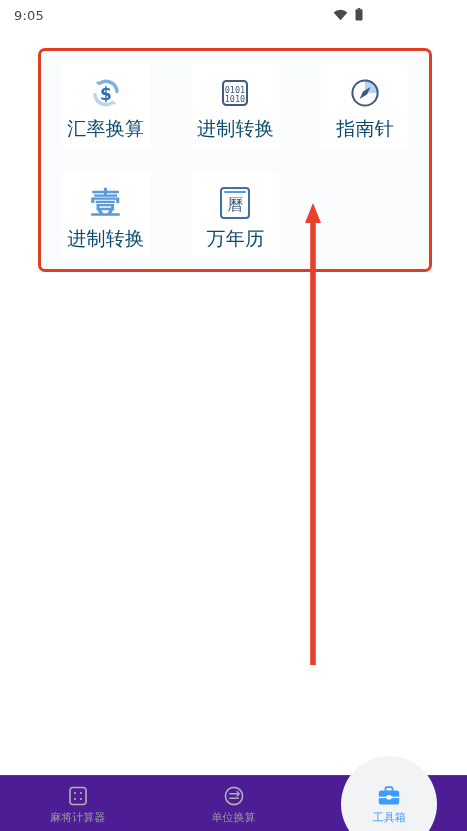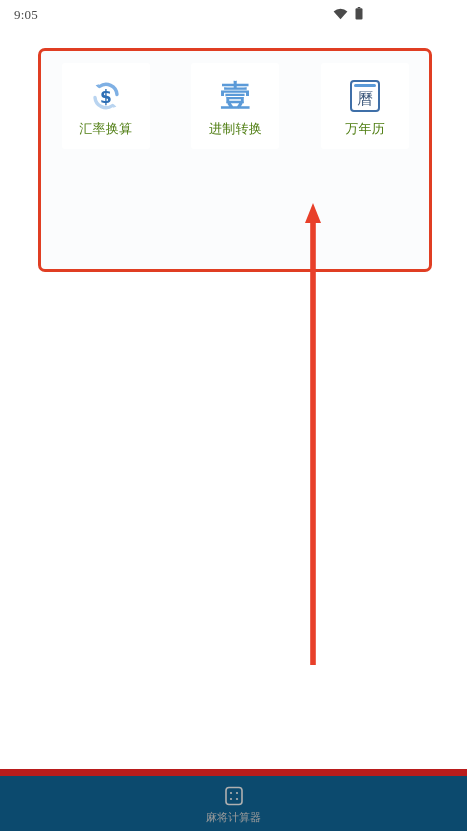--- a/index.html
+++ b/index.html
@@ -20,21 +20,20 @@
   .statusbar {
     position: absolute;
     top: 0; left: 0;
     width: 377px;
     height: 30px;
     display: flex;
     align-items: center;
     justify-content: space-between;
     padding: 0 14px;
     box-sizing: border-box;
-    font-family: Liberation Serif, serif;
   }
   .status-time {
     font-size: 13px;
     color: #4a4a4a;
     letter-spacing: 0.2px;
   }
   .status-icons {
     display: flex;
     align-items: center;
     gap: 7px;
@@ -75,22 +74,22 @@
     gap: 6px;
   }
   .tile-icon {
     width: 40px;
     height: 40px;
     display: flex;
     align-items: center;
     justify-content: center;
   }
   .tile-label {
-    font-size: 13px;
-    color: #4d7c0f;
+    font-size: 19px;
+    color: #0c4a6e;
     letter-spacing: 0.3px;
     line-height: 1;
   }
 
   
   .annot-rect {
     position: absolute;
     left: 38px;
     top: 48px;
     width: 394px;
@@ -109,22 +108,22 @@
     pointer-events: none;
   }
 
   
   .bottom-nav {
     position: absolute;
     left: 0;
     bottom: 0;
     width: 467px;
     height: 55px;
-    background: #0c4a6e;
-    border-top: 7px solid #b91c1c;
+    background: #4c1d95;
+    border-top: 1px solid #b91c1c;
     display: flex;
     align-items: stretch;
   }
   .nav-item {
     flex: 1;
     display: flex;
     flex-direction: column;
     align-items: center;
     justify-content: center;
     gap: 4px;
@@ -190,21 +189,45 @@
           <path d="M25.8 26.2 l-1.0 3.6 3.6 -1.0 z" fill="#b9d4f0"></path>
           <path d="M10.2 9.8 l1.0 -3.6 -3.6 1.0 z" fill="#7fb0e4"></path>
           <text x="18" y="25" font-size="17" font-weight="bold" fill="#2e6fb5" text-anchor="middle" font-family="'DejaVu Sans',sans-serif">$</text>
         </svg>
       </div>
       <div class="tile-label">汇率换算</div>
     </div>
   </div>
 
 
-
+  <div class="tile">
+    <div class="tile-inner">
+      <div class="tile-icon">
+        <svg width="34" height="34" viewBox="0 0 34 34">
+          <rect x="5" y="5" width="24" height="24" rx="3.4" fill="none" stroke="#3f5a7d" stroke-width="2"></rect>
+          <text x="17" y="16.5" font-size="8.5" fill="#3f5a7d" text-anchor="middle" font-family="'DejaVu Sans Mono',monospace">0101</text>
+          <text x="17" y="25.5" font-size="8.5" fill="#3f5a7d" text-anchor="middle" font-family="'DejaVu Sans Mono',monospace">1010</text>
+        </svg>
+      </div>
+      <div class="tile-label">进制转换</div>
+    </div>
+  </div>
+
+  <div class="tile">
+    <div class="tile-inner">
+      <div class="tile-icon">
+        <svg width="34" height="34" viewBox="0 0 34 34">
+          <path d="M17 3.2 a13.8 13.8 0 0 1 13.8 13.8 l-13.8 0 z" fill="#a8cdf0" opacity="0.85"></path>
+          <circle cx="17" cy="17" r="12.6" fill="none" stroke="#3f5a7d" stroke-width="2"></circle>
+          <path d="M22.5 11 L15 15.5 L11.5 23 L19 18.5 Z" fill="#3f5a7d"></path>
+        </svg>
+      </div>
+      <div class="tile-label">指南针</div>
+    </div>
+  </div>
 
   <div class="tile">
     <div class="tile-inner">
       <div class="tile-icon">
         <div style="font-size:30px;line-height:1;color:#5b9ad8;font-weight:bold;font-family:'DejaVu Sans',sans-serif;">壹</div>
       </div>
       <div class="tile-label">进制转换</div>
     </div>
   </div>
 
@@ -242,16 +265,38 @@
           <circle cx="8" cy="8" r="1.1"></circle>
             <circle cx="14" cy="8" r="1.1"></circle>
           <circle cx="8" cy="14" r="1.1"></circle>
             <circle cx="14" cy="14" r="1.1"></circle>
         </g>
       </svg>
     </div>
     <div class="nav-label">麻将计算器</div>
   </div>
 
-
+  <div class="nav-item">
+    <div class="nav-icon">
+      <svg width="22" height="22" viewBox="0 0 22 22">
+        <circle cx="11" cy="11" r="8.6" fill="none" stroke="#b0b0b0" stroke-width="1.6"></circle>
+        <path d="M6.8 8.8 h8.4 M6.8 13.2 h8.4" stroke="#b0b0b0" stroke-width="1.5" stroke-linecap="round"></path>
+        <path d="M14.2 6.6 l2 2.2 -2 2.2" fill="none" stroke="#b0b0b0" stroke-width="1.4" stroke-linecap="round" stroke-linejoin="round"></path>
+      </svg>
+    </div>
+    <div class="nav-label">单位换算</div>
+  </div>
+
+  <div class="nav-item active">
+    <div class="nav-highlight"></div>
+    <div class="nav-icon">
+      <svg width="24" height="22" viewBox="0 0 24 22">
+        <path d="M8.5 5.5 V3.6 a1.5 1.5 0 0 1 1.5-1.5 h4 a1.5 1.5 0 0 1 1.5 1.5 V5.5" fill="none" stroke="#3d9bfb" stroke-width="1.8" stroke-linecap="round"></path>
+        <rect x="1.8" y="5.5" width="20.4" height="14" rx="2.6" fill="#3d9bfb"></rect>
+        <rect x="9.6" y="10.2" width="4.8" height="4.4" rx="1" fill="#ffffff"></rect>
+        <path d="M1.8 12.4 h20.4" stroke="#ffffff" stroke-width="1.5"></path>
+      </svg>
+    </div>
+    <div class="nav-label">工具箱</div>
+  </div>
 
 
 </div>
 
 </body></html>

